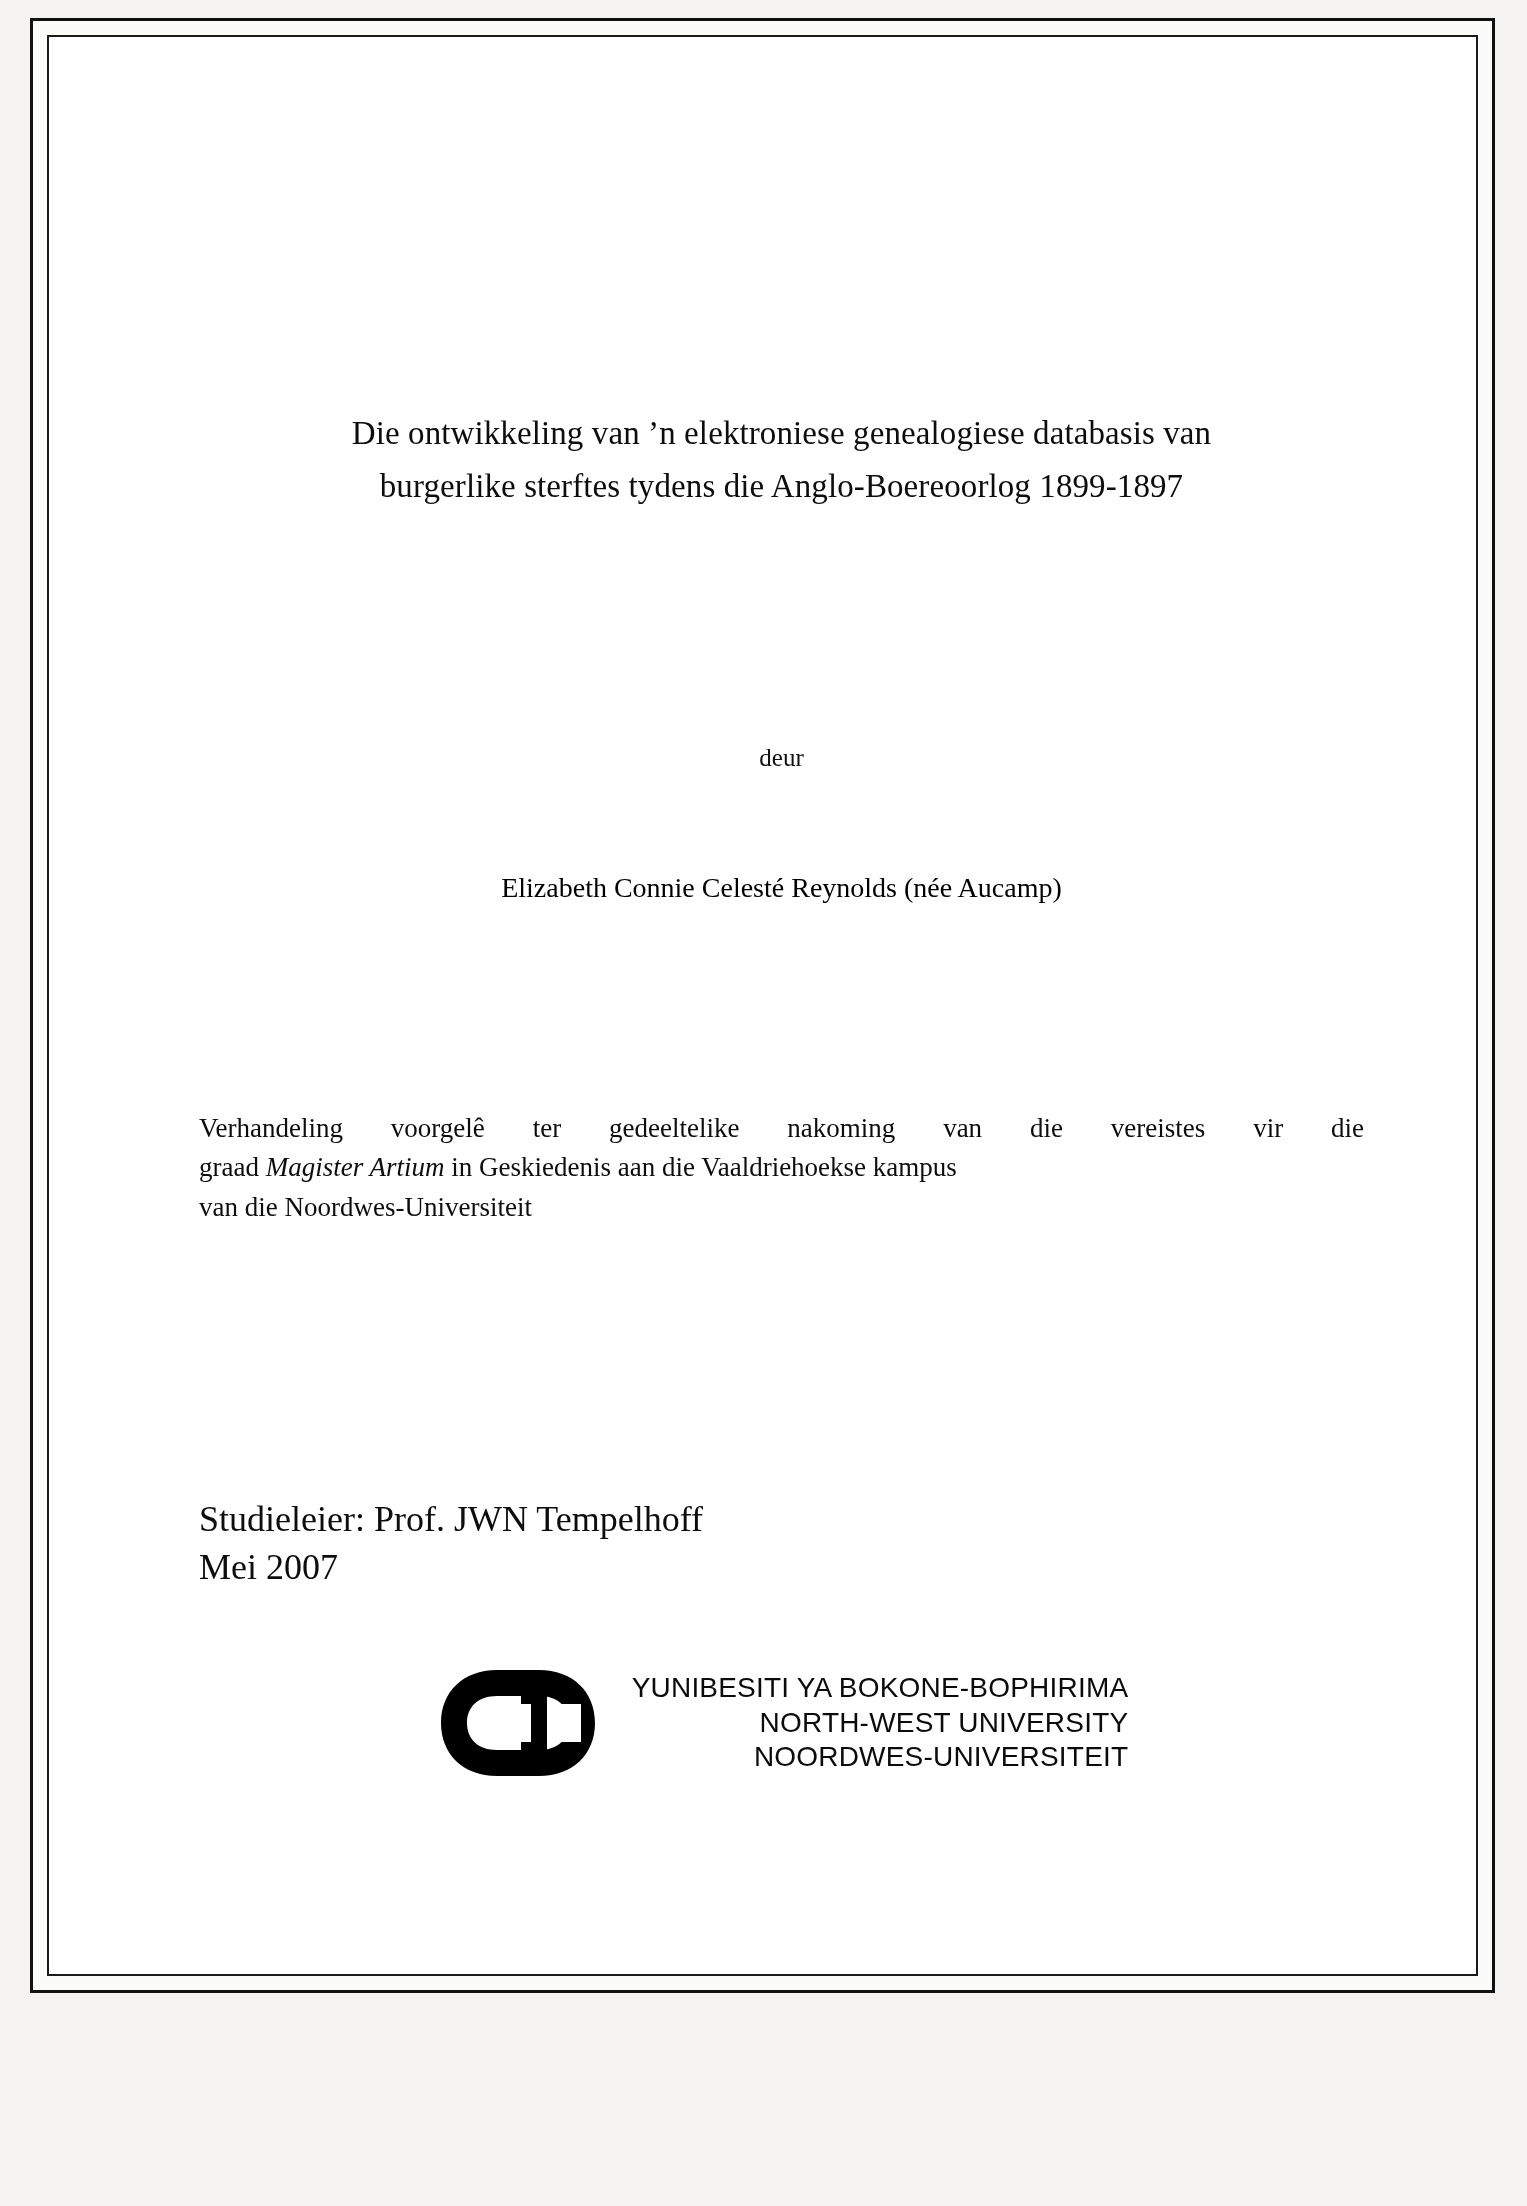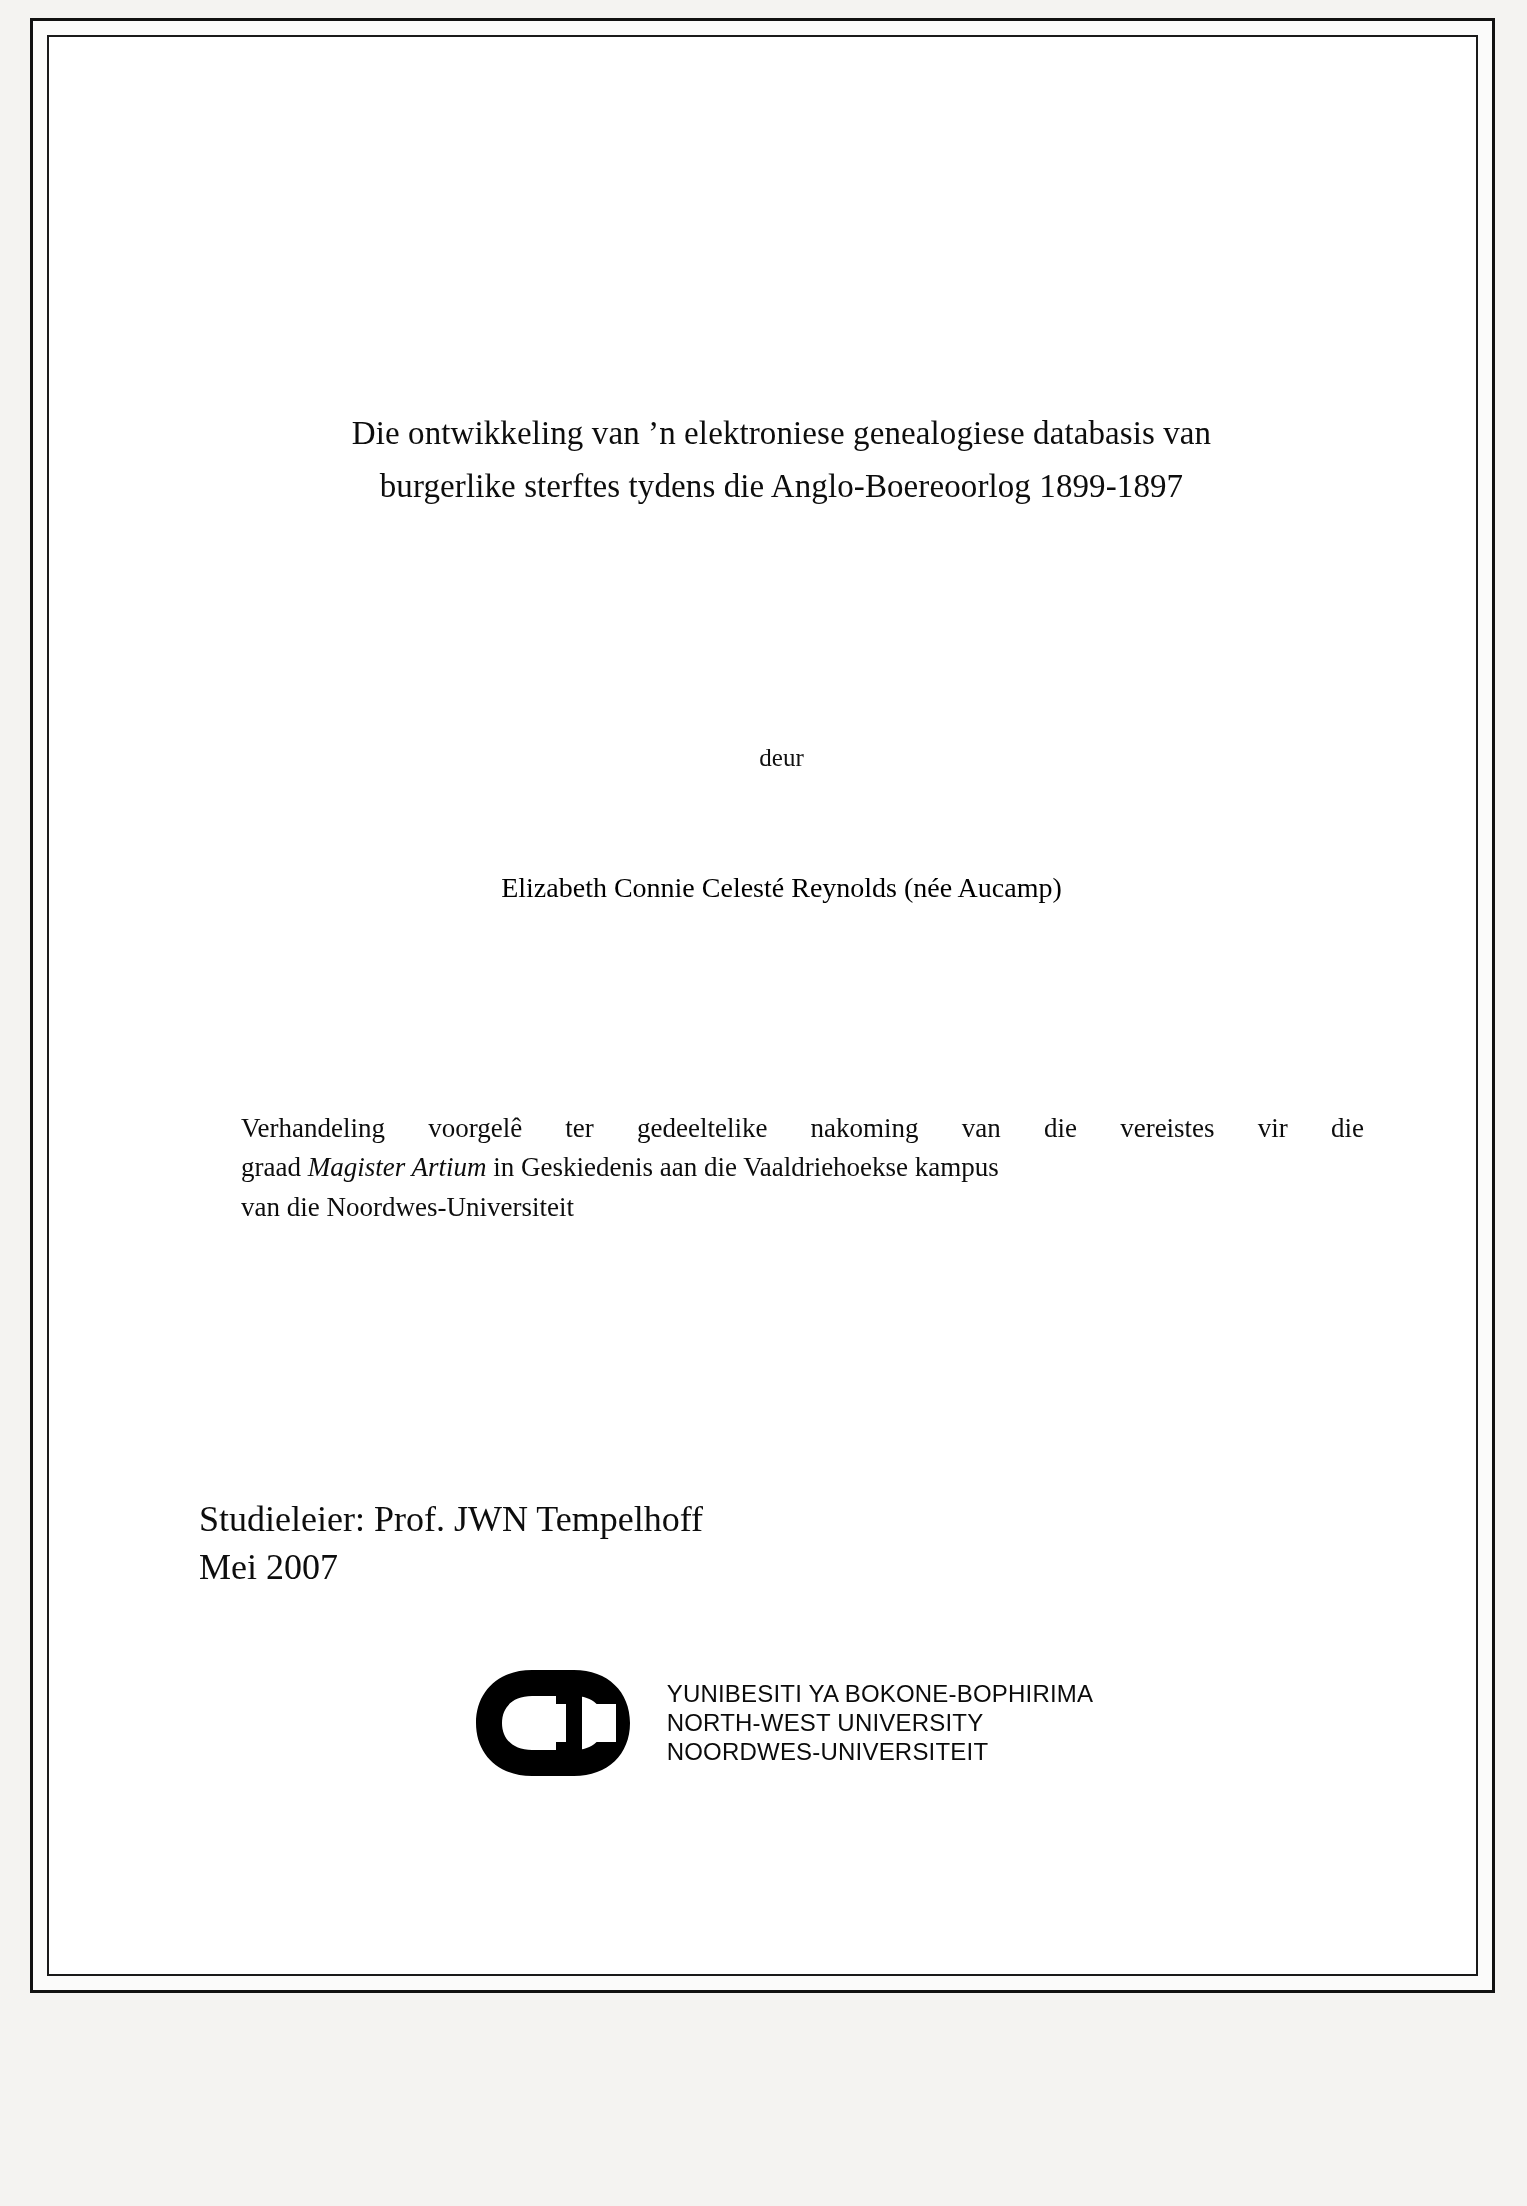--- a/index.html
+++ b/index.html
@@ -75,21 +75,20 @@
     text-align: center;
     font-size: 28px;
     color: #000000;
   }
 
   .abstract-block {
     margin-top: 205px;
     font-size: 27px;
     line-height: 1.46;
     color: #0d0d0d;
-    margin-left: 42px;
   }
   .abstract-justified {
     text-align: justify;
     text-align-last: justify;
   }
   .abstract-line2, .abstract-line3 {
     text-align: left;
   }
   .italic {
     font-style: italic;
@@ -113,25 +112,26 @@
     width: 185px;
     height: 118px;
     position: relative;
     flex: none;
   }
   .logo-mark svg {
     display: block;
   }
   .logo-text {
     font-family: "Liberation Sans", sans-serif;
-    font-size: 24px;
+    font-size: 28px;
     line-height: 1.22;
     letter-spacing: 0.2px;
     color: #0b0b0b;
     white-space: nowrap;
+    text-align: right;
   }
 </style>
 </head>
 <body>
 
 <div class="page">
   <div class="scan-frame">
     <div class="scan-frame-inner">
 
       <div class="content">

